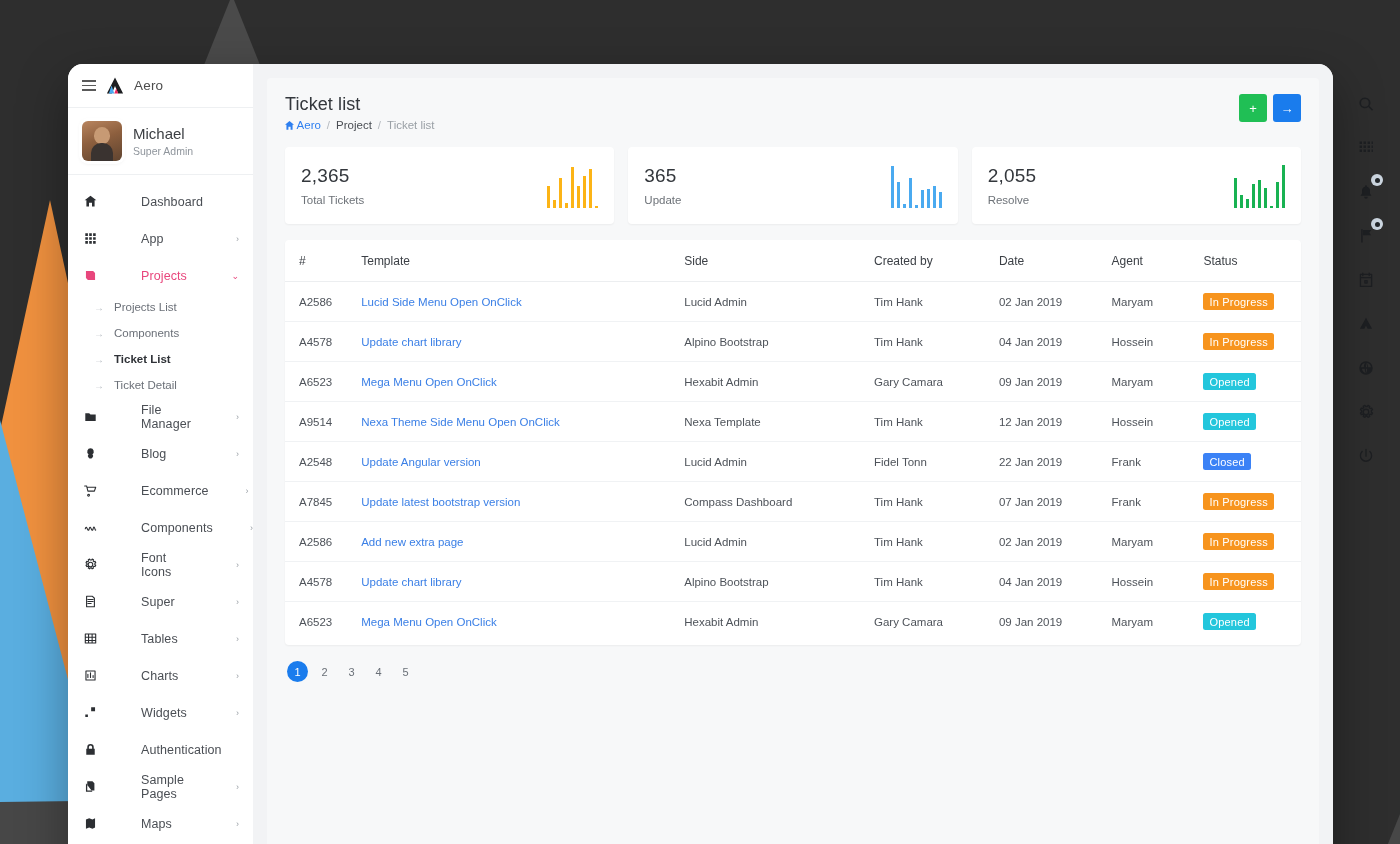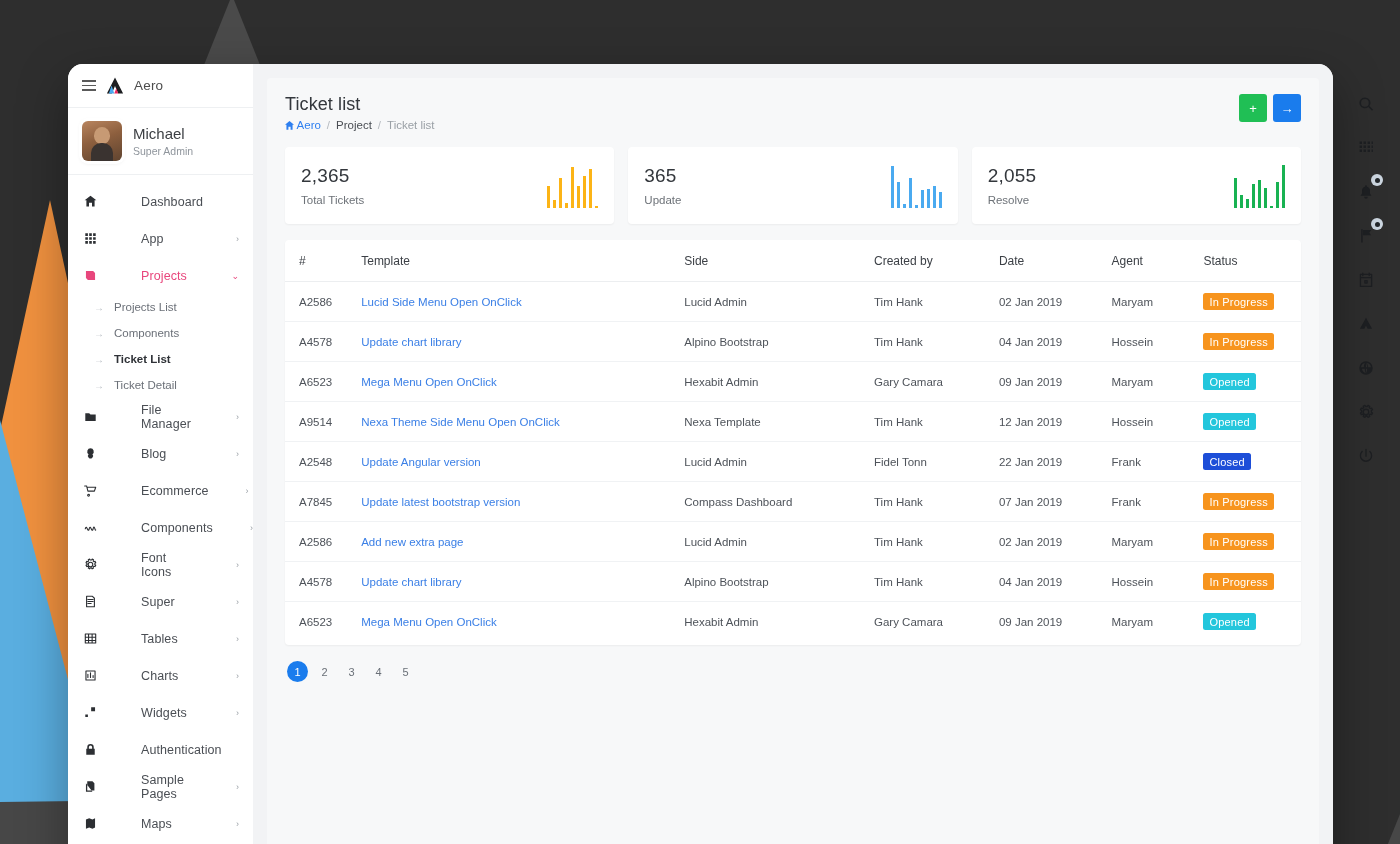--- a/index.html
+++ b/index.html
@@ -173,21 +173,21 @@
   .c-agent { width: 95px; }
   .c-status{ width: 100px; }
   thead th.c-id { padding-left: 14px; }
   .link { color: #3a7fe6; cursor: pointer; }
   .badge {
     display: inline-block; font-size: 11px; color: #fff;
     padding: 3px 6px 2px 6px; border-radius: 2.5px; letter-spacing: .2px;
   }
   .b-progress { background: #f7941d; }
   .b-opened   { background: #23c6dc; }
-  .b-closed   { background: #1d4ed8; }
+  .b-closed   { background: #3b82f6; }
 
   
   .pager { display: flex; gap: 6px; margin-top: 16px; padding-left: 2px;}
   .pg {
     width: 21px; height: 21px; border-radius: 50%;
     display: flex; align-items: center; justify-content: center;
     font-size: 11px; color: #6a7078; cursor: pointer;
   }
   .pg.active { background: #1a7ced; color: #fff; }
 

